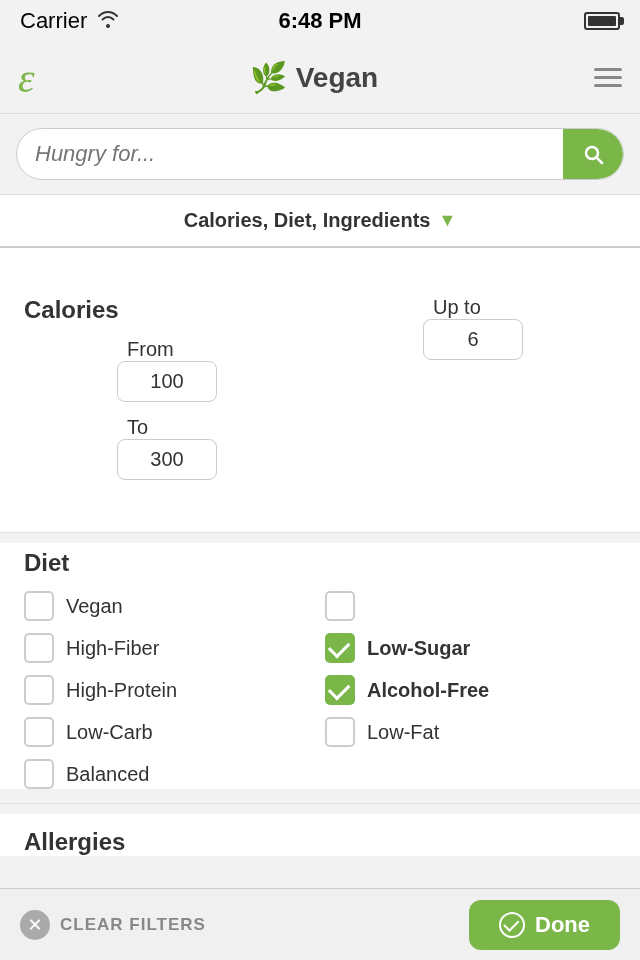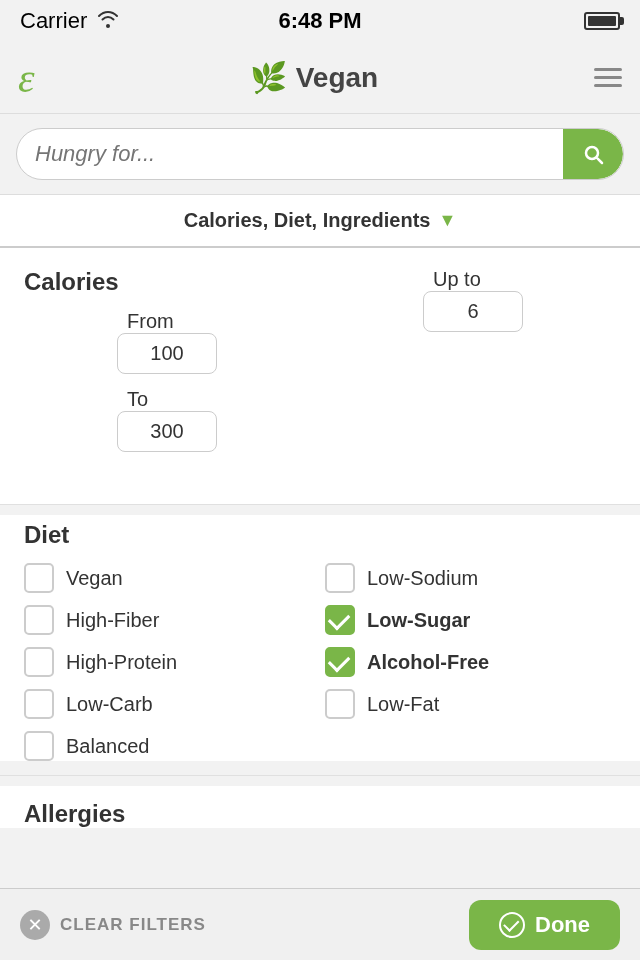--- a/index.html
+++ b/index.html
@@ -123,20 +123,21 @@
     .filter-content {
       background: white;
       padding: 20px 24px;
     }
 
     
     .top-row {
       display: flex;
       justify-content: flex-end;
       margin-bottom: 18px;
+      margin-top: 28px;
     }
     .section-title {
       font-size: 24px;
       font-weight: 700;
       color: #333;
       margin-bottom: 14px;
     }
 
     .left-col { flex: 1; }
     .right-col { flex: 1; padding-left: 20px; }
@@ -381,21 +382,20 @@
 <div class="diet-section">
   <div class="diet-title">Diet</div>
   <div class="diet-grid">
 
     <div class="diet-item">
       <div class="checkbox"></div>
       <span class="diet-label">Vegan</span>
     </div>
     <div class="diet-item">
       <div class="checkbox"></div>
-      <span class="diet-label">Low-Sodium</span>
     </div>
 
     <div class="diet-item">
       <div class="checkbox"></div>
       <span class="diet-label">High-Fiber</span>
     </div>
     <div class="diet-item">
       <div class="checkbox checked"></div>
       <span class="diet-label checked-label">Low-Sugar</span>
     </div>

